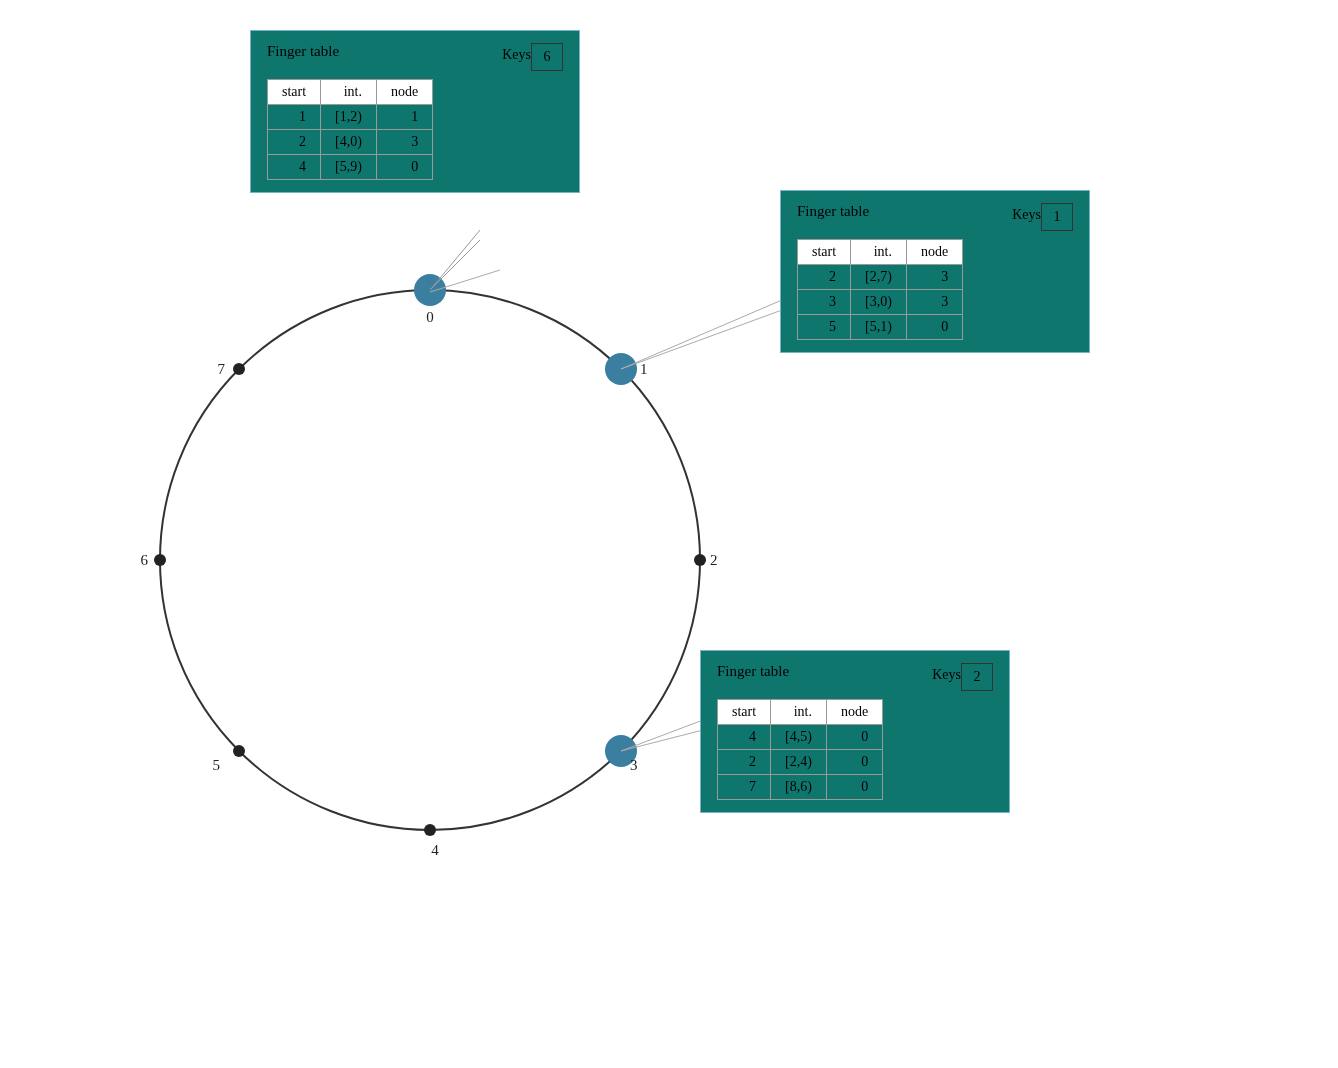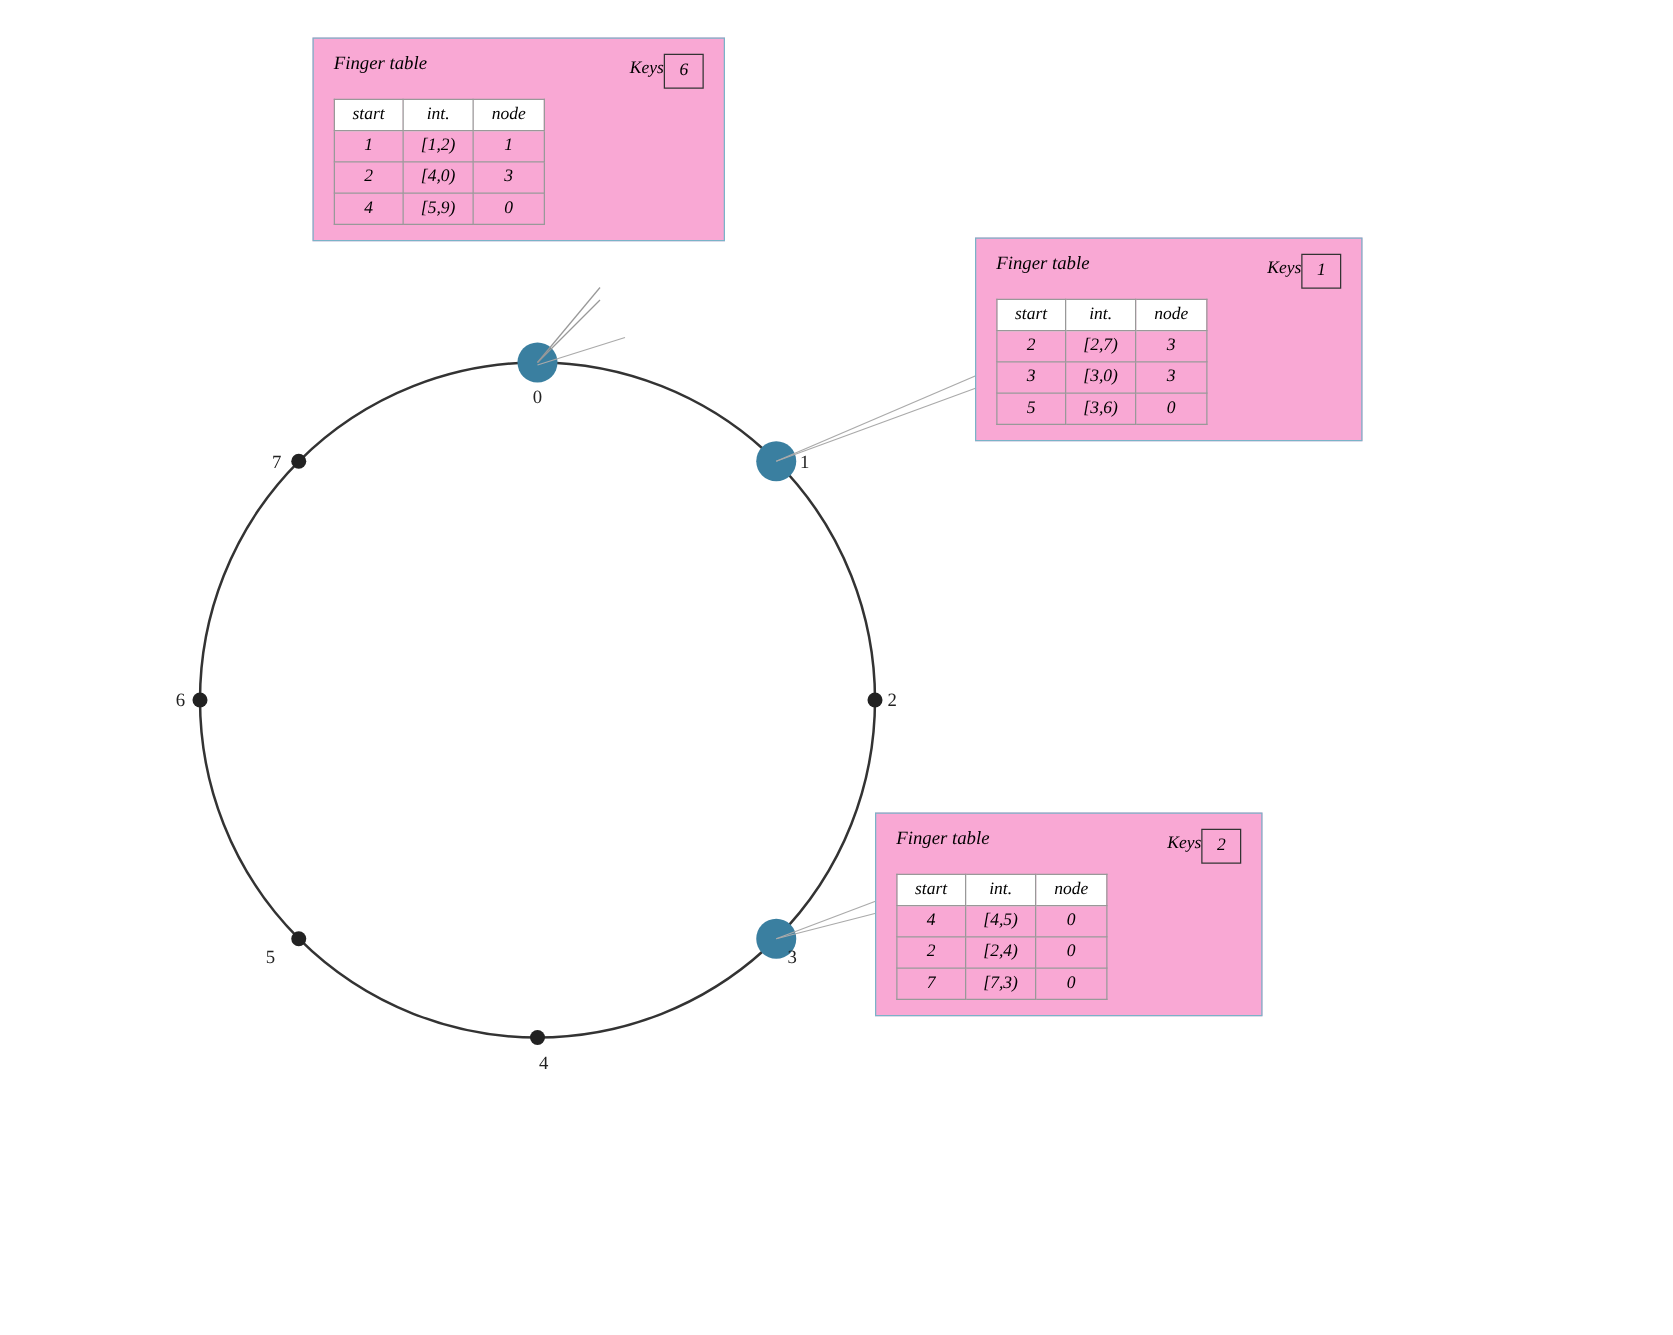--- a/index.html
+++ b/index.html
@@ -14,24 +14,23 @@
 
     .main-container {
       position: relative;
       width: 1338px;
       height: 1068px;
     }
 
     
     .finger-table-box {
       position: absolute;
-      background: #f9a8d4;
+      background: #0f766e;
       border: 1.5px solid #7ab3c8;
       padding: 12px 16px;
-      font-style: italic;
     }
 
     .finger-table-header {
       display: flex;
       justify-content: space-between;
       align-items: flex-start;
       margin-bottom: 8px;
     }
 
     .finger-table-title {
@@ -62,21 +61,21 @@
 
     table.finger-table {
       border-collapse: collapse;
       font-size: 14px;
     }
 
     table.finger-table th,
     table.finger-table td {
       border: 1px solid #999;
       padding: 4px 14px;
-      text-align: center;
+      text-align: right;
     }
 
     table.finger-table th {
       font-weight: normal;
       background: #fff;
     }
 
     
     .chord-svg {
       position: absolute;
@@ -188,21 +187,21 @@
             <td>[2,7)</td>
             <td>3</td>
           </tr>
           <tr>
             <td>3</td>
             <td>[3,0)</td>
             <td>3</td>
           </tr>
           <tr>
             <td>5</td>
-            <td>[3,6)</td>
+            <td>[5,1)</td>
             <td>0</td>
           </tr>
         </tbody>
     </table>
   </div>
 
   <div class="finger-table-box" style="top: 650px; left: 700px; min-width: 310px;">
     <div class="finger-table-header">
       <span class="finger-table-title">Finger table</span>
       <div class="finger-table-keys-section">
@@ -224,20 +223,20 @@
             <td>[4,5)</td>
             <td>0</td>
           </tr>
           <tr>
             <td>2</td>
             <td>[2,4)</td>
             <td>0</td>
           </tr>
           <tr>
             <td>7</td>
-            <td>[7,3)</td>
+            <td>[8,6)</td>
             <td>0</td>
           </tr>
         </tbody>
     </table>
   </div>
 
 </div>
 
 </body></html>

